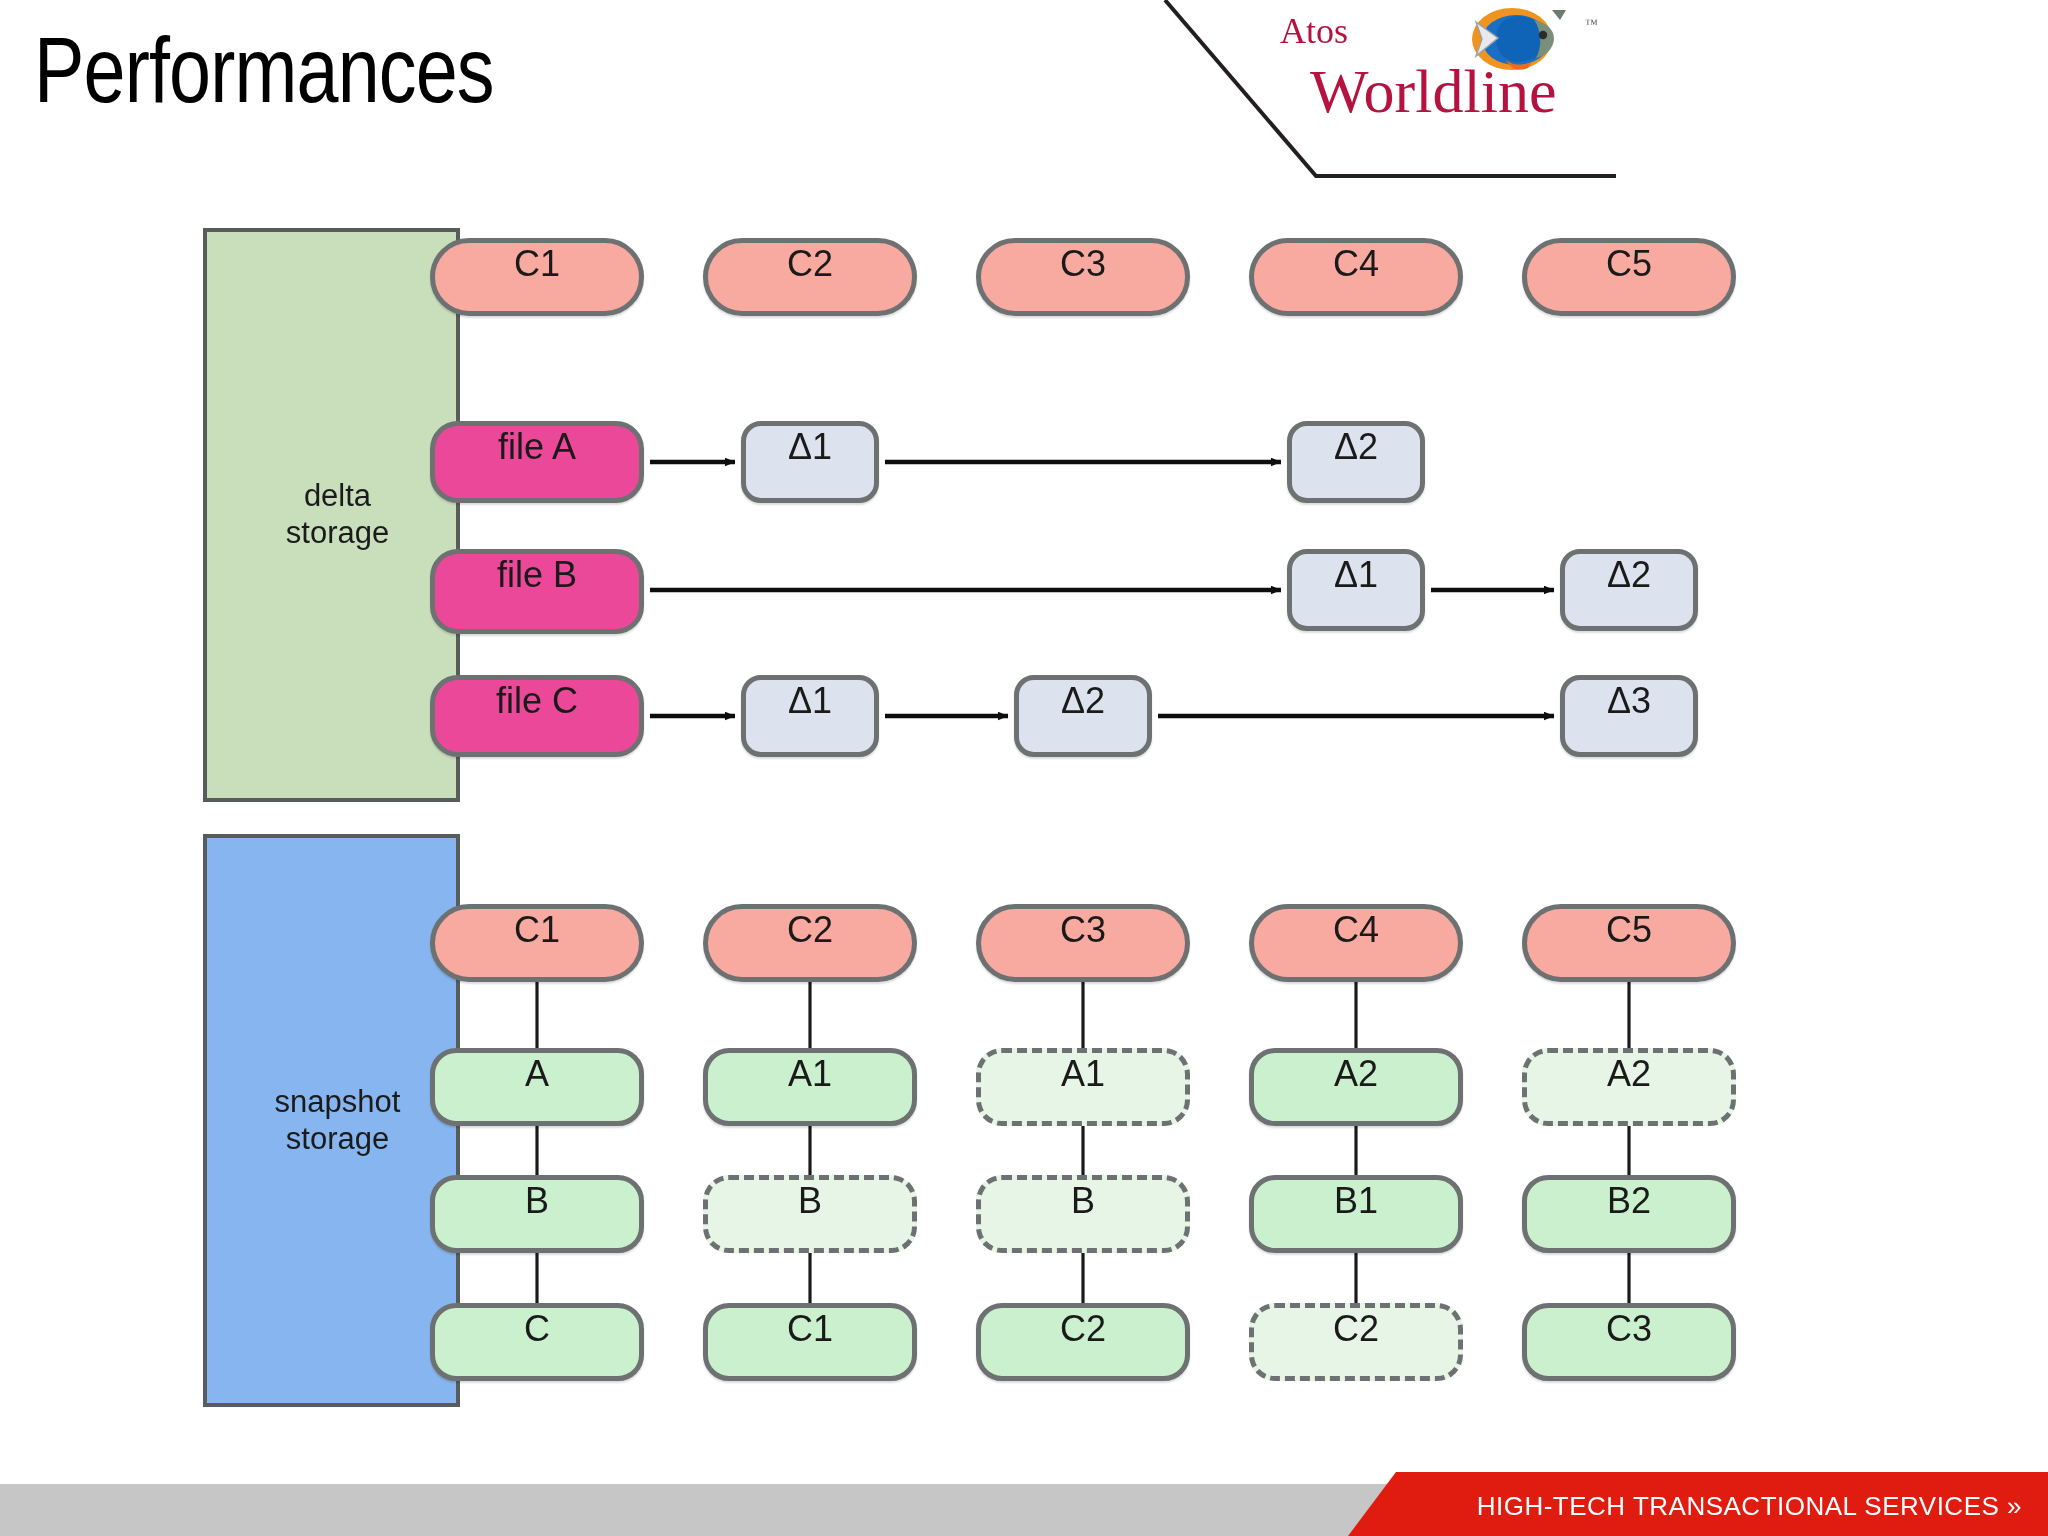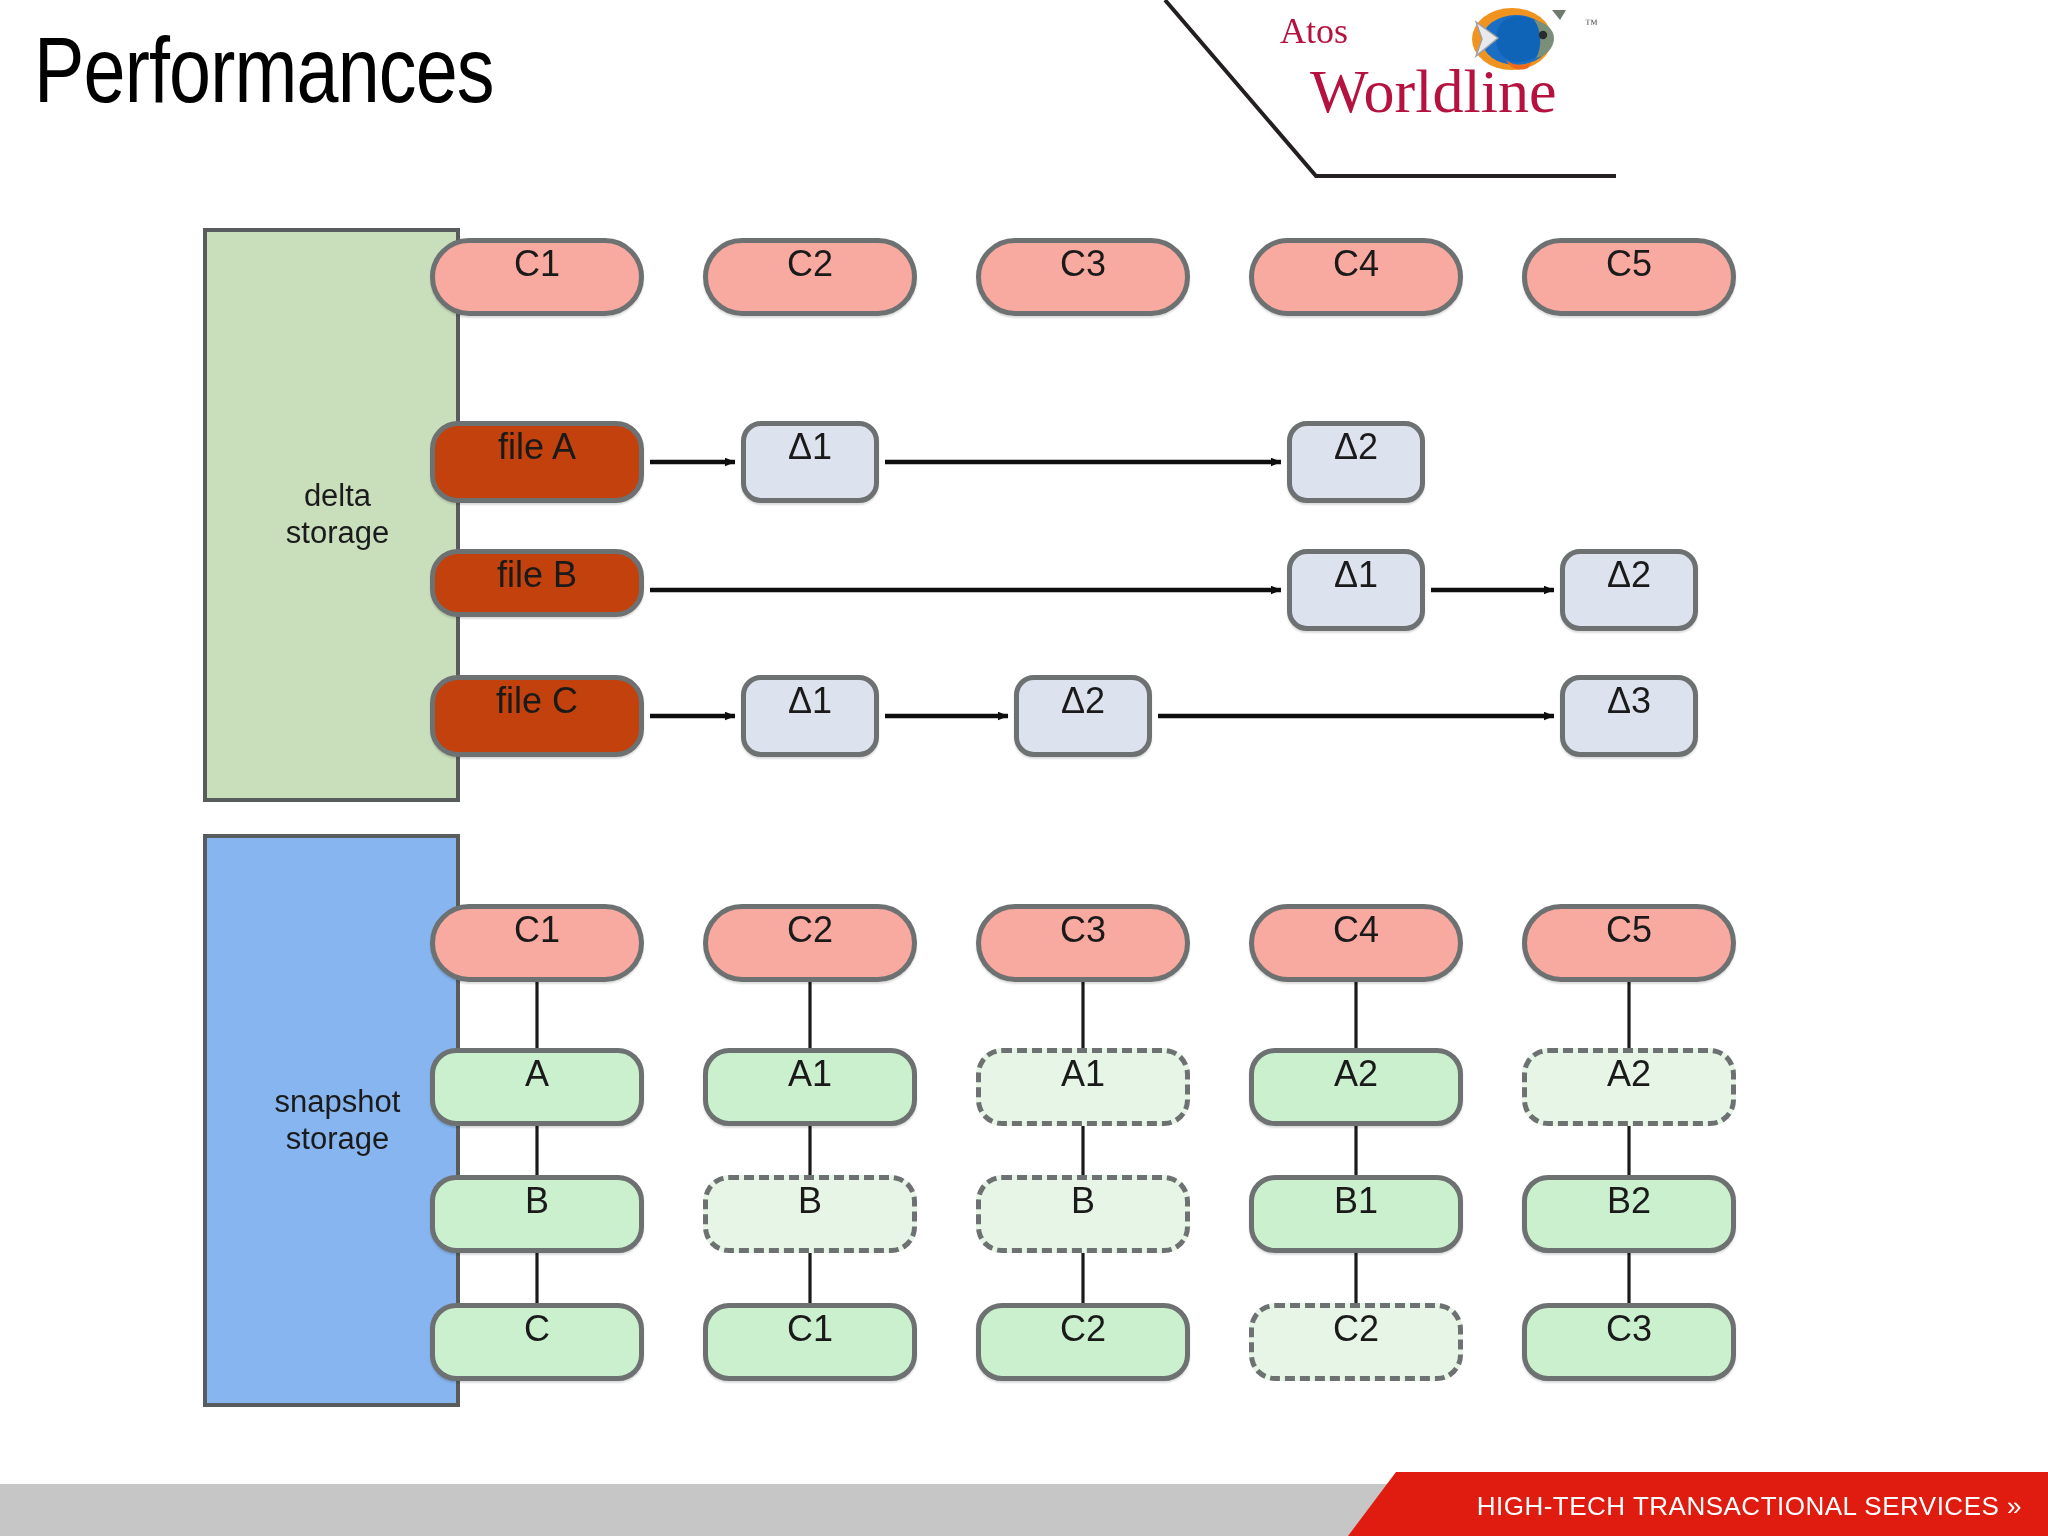--- a/index.html
+++ b/index.html
@@ -89,21 +89,21 @@
     box-sizing: border-box;
     border: 5px solid #6d7171;
     border-radius: 26px;
     display: flex; align-items: flex-start; justify-content: center;
     font-size: 36px;
     color: #1a1a1a;
     font-family: "Liberation Sans", sans-serif;
     box-shadow: 0 2px 2px rgba(0,0,0,0.14);
   }
   .node.commit { background: #f8a9a0; }
-  .node.file   { background: #c2410c; }
+  .node.file   { background: #ec4899; }
   .node.delta  { background: #dde2ef; }
   .node.snap   { background: #caf0ce; }
   .node.ghost  {
     background: #e6f5e6;
     border-style: dashed;
     border-width: 5px;
     border-color: #6d7171;
     box-shadow: none;
   }
 </style>
@@ -204,21 +204,21 @@
       </div>
       <div class="node file" style="left: 430px; top: 421px; width: 214px; height: 82px; border-radius: 28px;">
         <span>file A</span>
       </div>
       <div class="node delta" style="left: 741px; top: 421px; width: 138px; height: 82px; border-radius: 20px;">
         <span>Δ1</span>
       </div>
       <div class="node delta" style="left: 1287px; top: 421px; width: 138px; height: 82px; border-radius: 20px;">
         <span>Δ2</span>
       </div>
-      <div class="node file" style="left: 430px; top: 549px; width: 214px; height: 68px; border-radius: 28px;">
+      <div class="node file" style="left: 430px; top: 549px; width: 214px; height: 85px; border-radius: 28px;">
         <span>file B</span>
       </div>
       <div class="node delta" style="left: 1287px; top: 549px; width: 138px; height: 82px; border-radius: 20px;">
         <span>Δ1</span>
       </div>
       <div class="node delta" style="left: 1560px; top: 549px; width: 138px; height: 82px; border-radius: 20px;">
         <span>Δ2</span>
       </div>
       <div class="node file" style="left: 430px; top: 675px; width: 214px; height: 82px; border-radius: 28px;">
         <span>file C</span>

